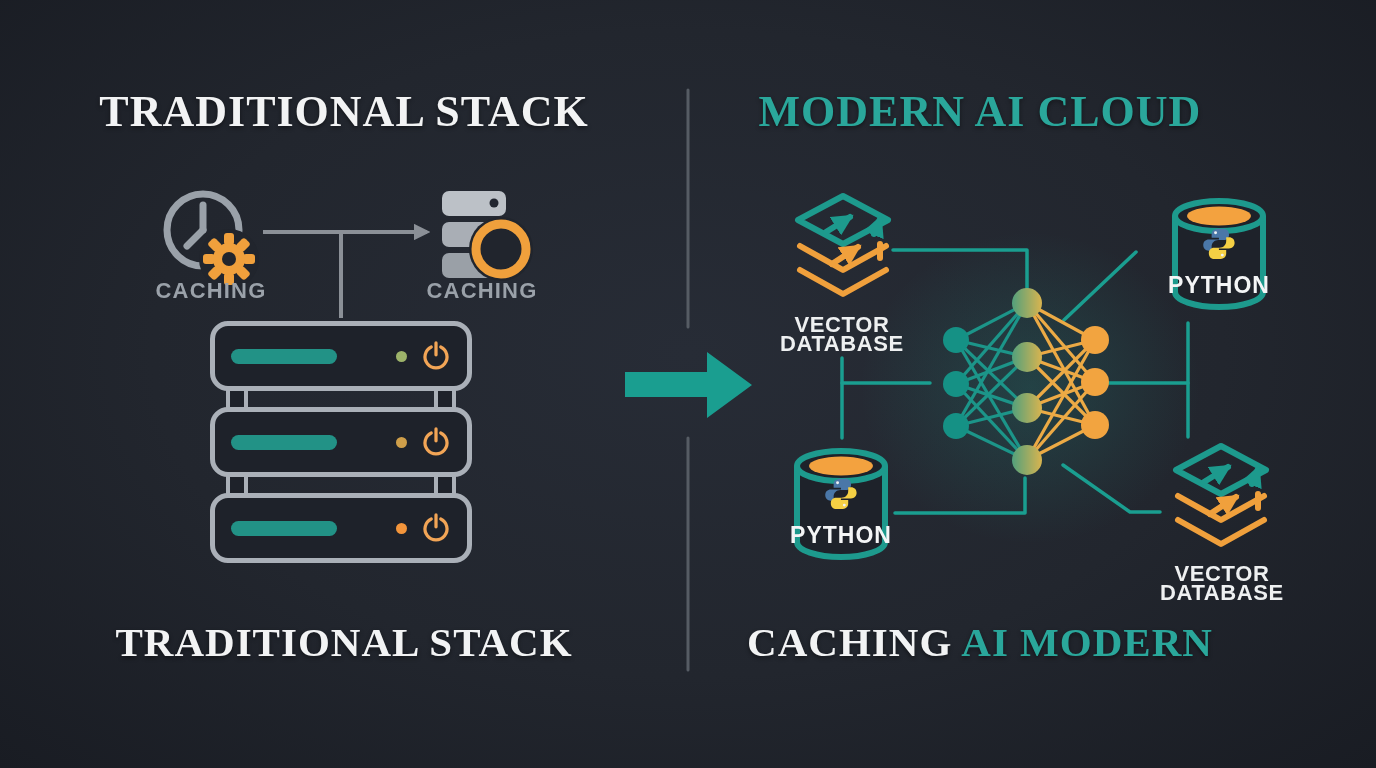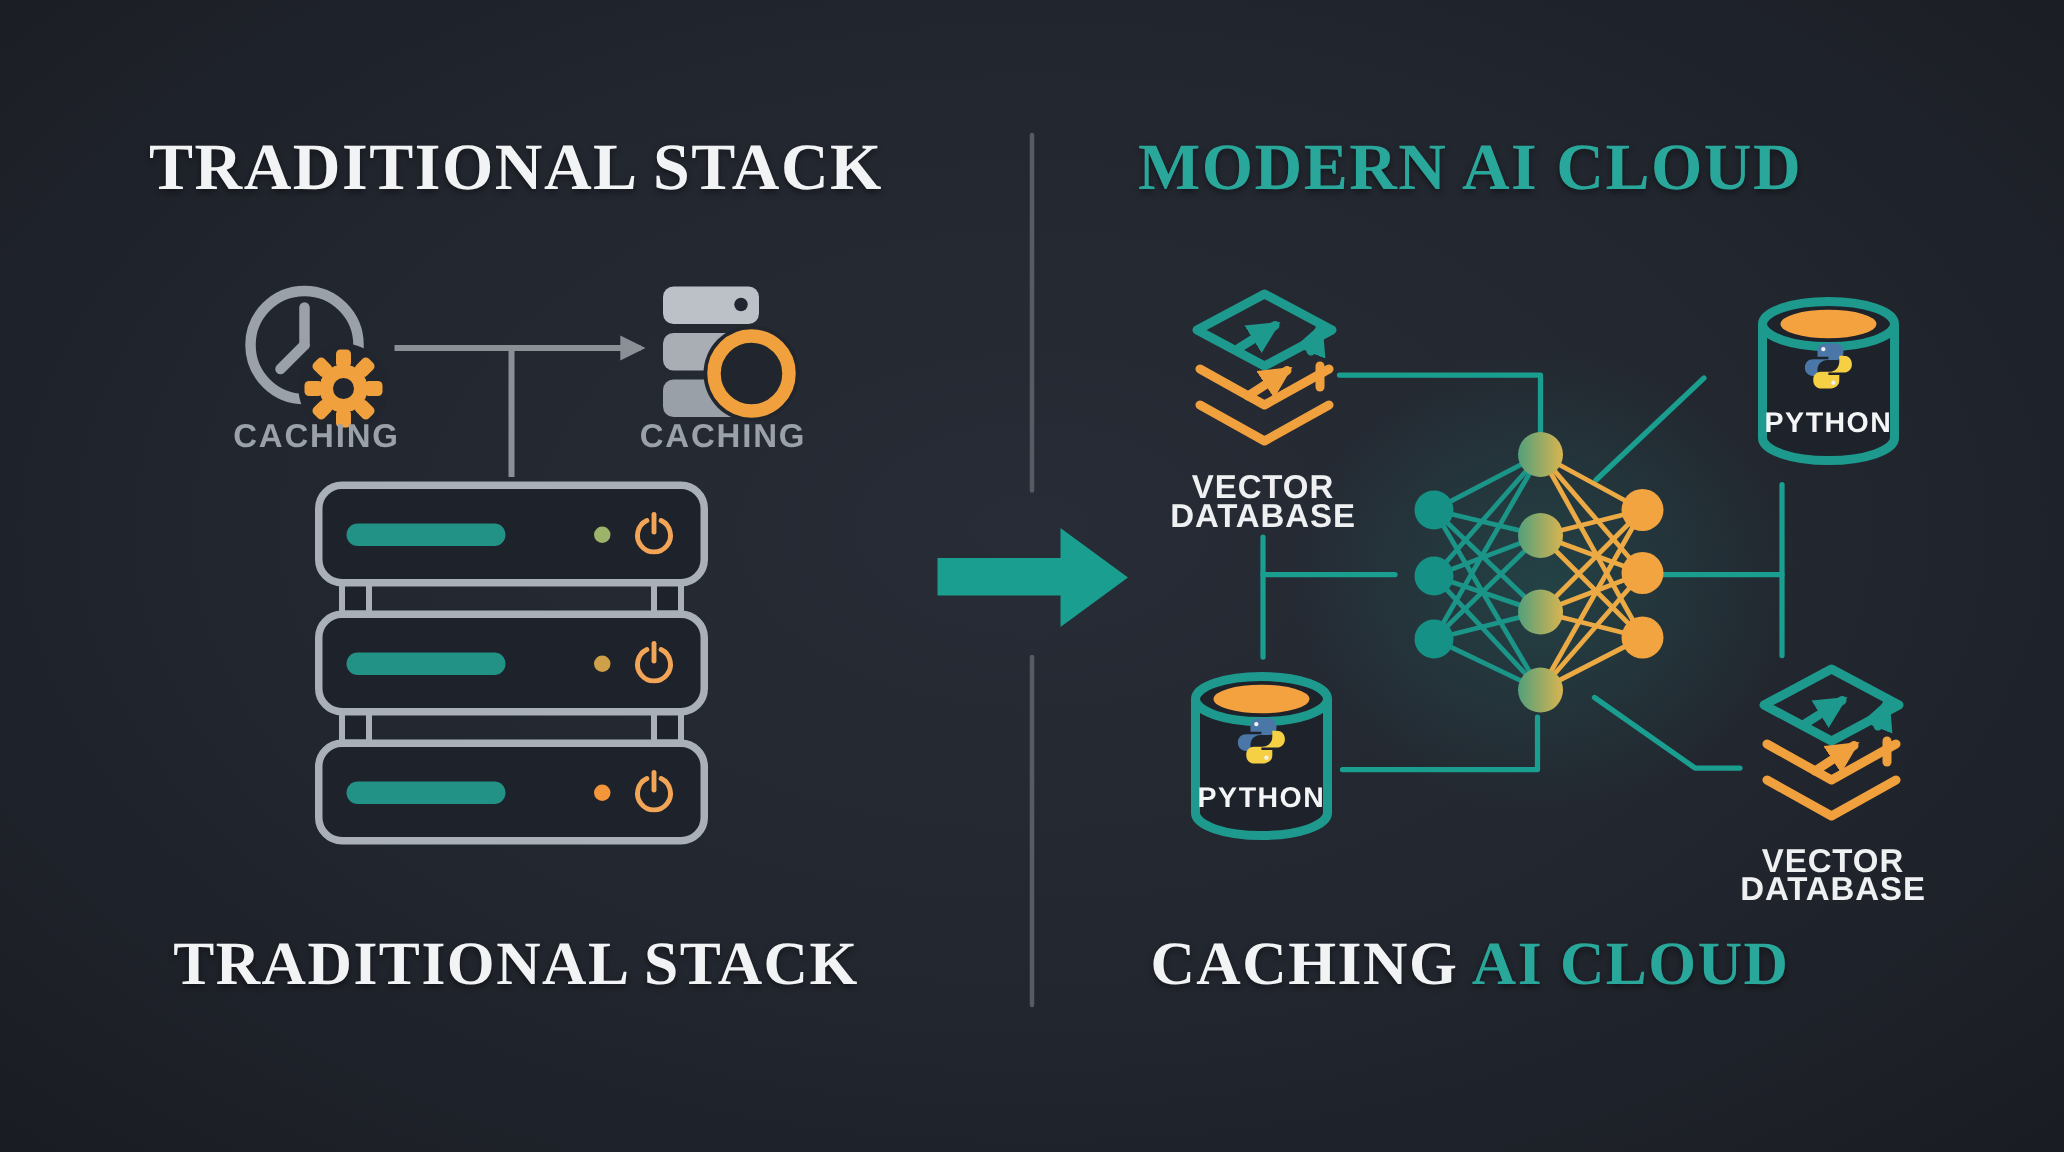--- a/index.html
+++ b/index.html
@@ -22,21 +22,21 @@
   .server-unit{position:relative;z-index:1;box-sizing:border-box;width:262px;height:70px;margin-bottom:16px;
     border:5px solid #aab0b8;border-radius:18px;background:#1e222a;display:flex;align-items:center;padding:0 16px;}
   .status-bar{width:106px;height:15px;border-radius:8px;background:#229286;}
   .status-dot{width:11px;height:11px;border-radius:50%;margin-left:auto;}
   .power-wrap{width:30px;height:30px;margin-left:14px;}
   .rack-tab{position:absolute;z-index:0;width:22px;height:26px;box-sizing:border-box;
     border:4px solid #aab0b8;background:#1e222a;}
   
   .cyl{position:absolute;width:102px;height:118px;}
   .cyl-label{position:absolute;top:76px;left:0;width:100%;text-align:center;
-    font-size:19px;font-weight:700;color:#f4f5f6;letter-spacing:1px;}
+    font-size:23px;font-weight:700;color:#f4f5f6;letter-spacing:1px;}
   #nn-glow{position:absolute;left:860px;top:232px;width:340px;height:312px;
     background:radial-gradient(closest-side, rgba(34,170,152,.20), rgba(34,170,152,0));}
   svg{display:block;}
 </style>
 </head>
 <body>
 
 <div id="canvas">
 
   <svg width="0" height="0" aria-hidden="true">
@@ -49,21 +49,21 @@
       </marker>
       <marker id="ah-orange" viewBox="0 0 10 10" refX="8" refY="5" markerWidth="3.6" markerHeight="3.6" orient="auto">
         <path d="M0 0 L10 5 L0 10 z" fill="#f0a03c"></path>
       </marker>
     </defs>
   </svg>
 
   <div class="title title-top half-left white">TRADITIONAL STACK</div>
   <div class="title title-top half-right teal-text">MODERN AI CLOUD</div>
   <div class="title title-bottom half-left white">TRADITIONAL STACK</div>
-  <div class="title title-bottom half-right"><span class="white">CACHING</span><span class="teal-text"> AI CLOUD</span></div>
+  <div class="title title-bottom half-right"><span class="white">CACHING</span><span class="teal-text"> AI MODERN</span></div>
 
   <div id="nn-glow"></div>
 
   <svg class="abs" style="left:0;top:0;" width="1376" height="768">
 
     <line x1="688" y1="90" x2="688" y2="327" stroke="#565c64" stroke-width="3" stroke-linecap="round"></line>
     <line x1="688" y1="438" x2="688" y2="670" stroke="#565c64" stroke-width="3" stroke-linecap="round"></line>
 
     <polygon points="625,372 707,372 707,352 752,385 707,418 707,397 625,397" fill="#1a9e90"></polygon>
 

